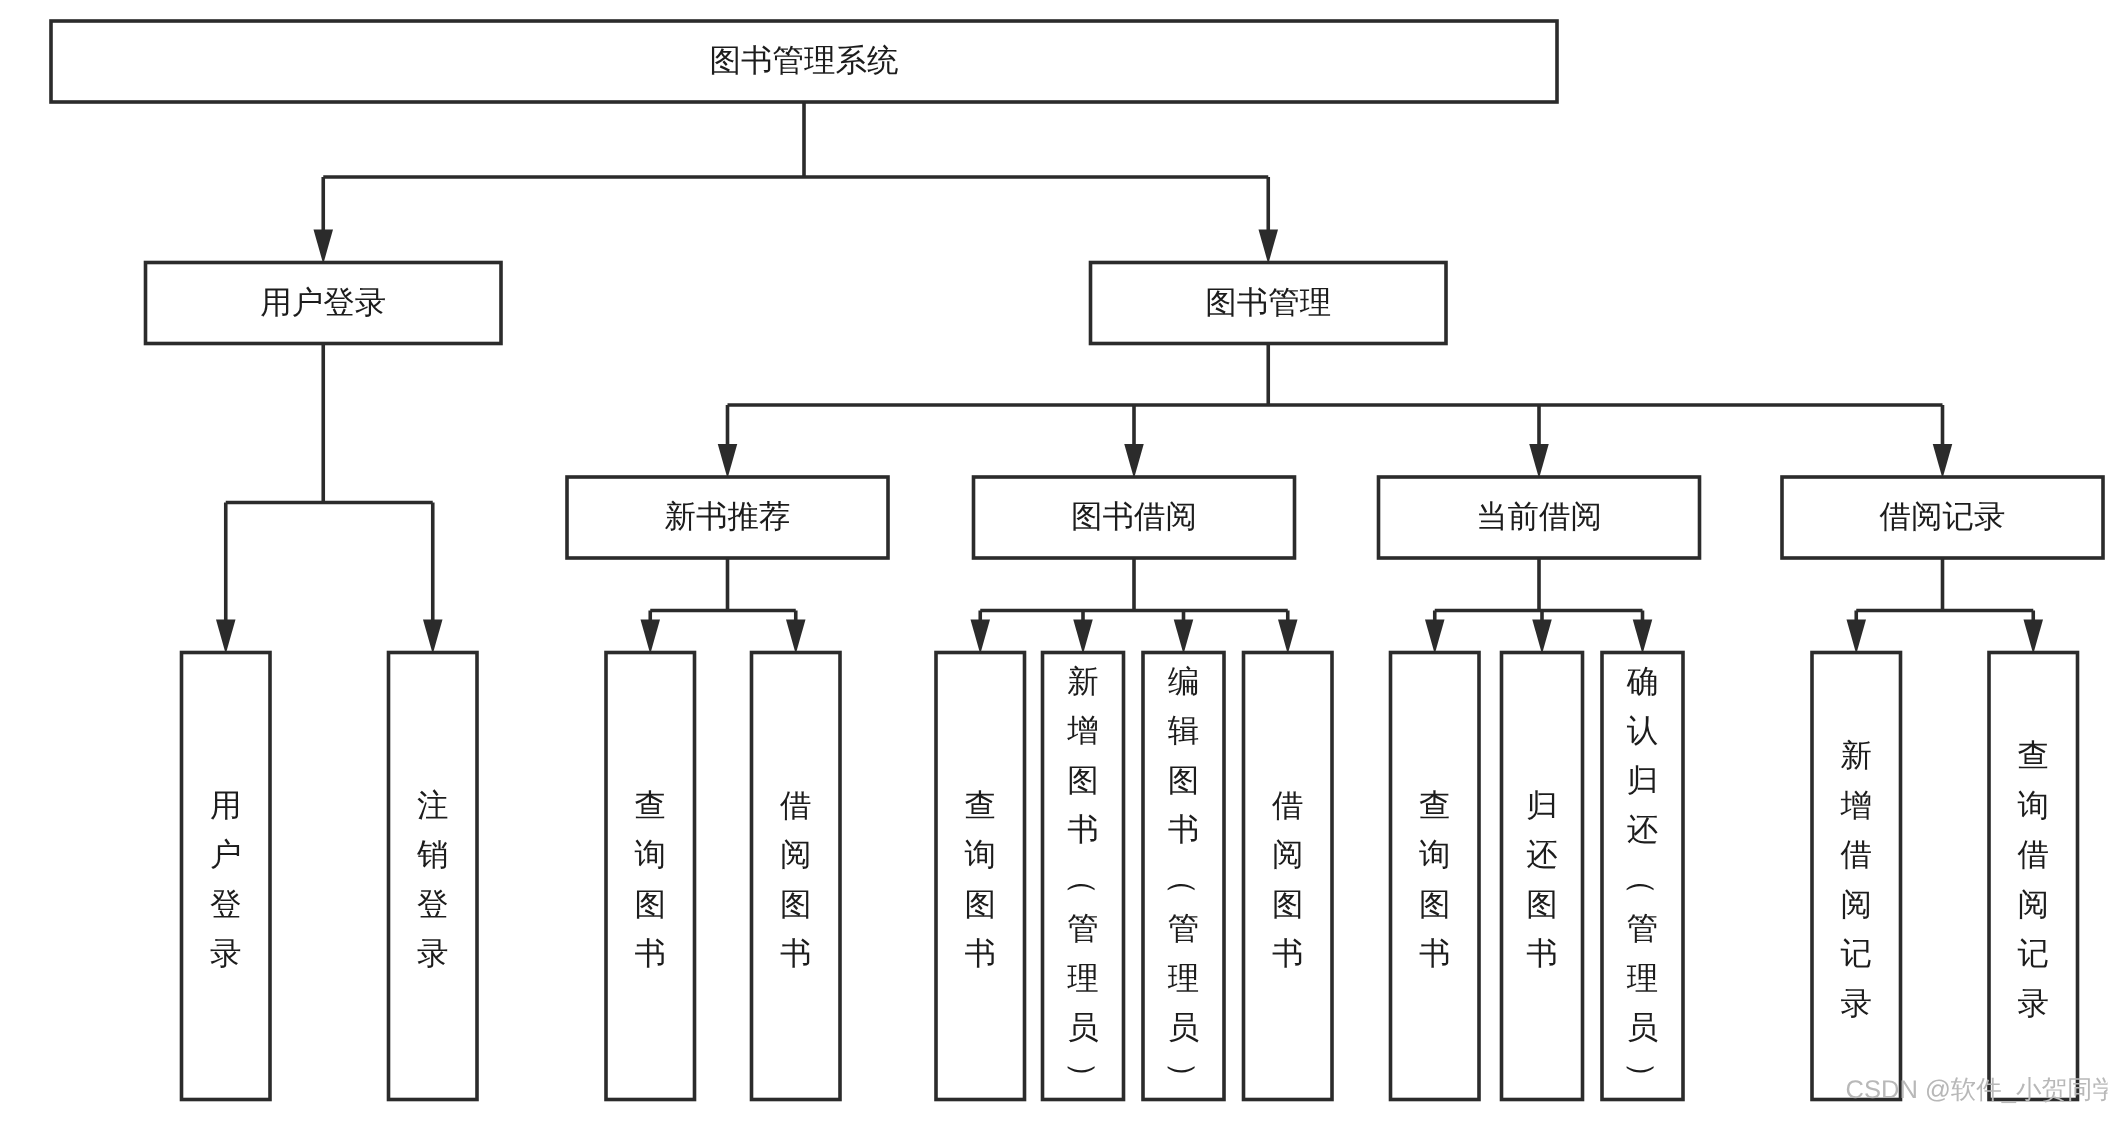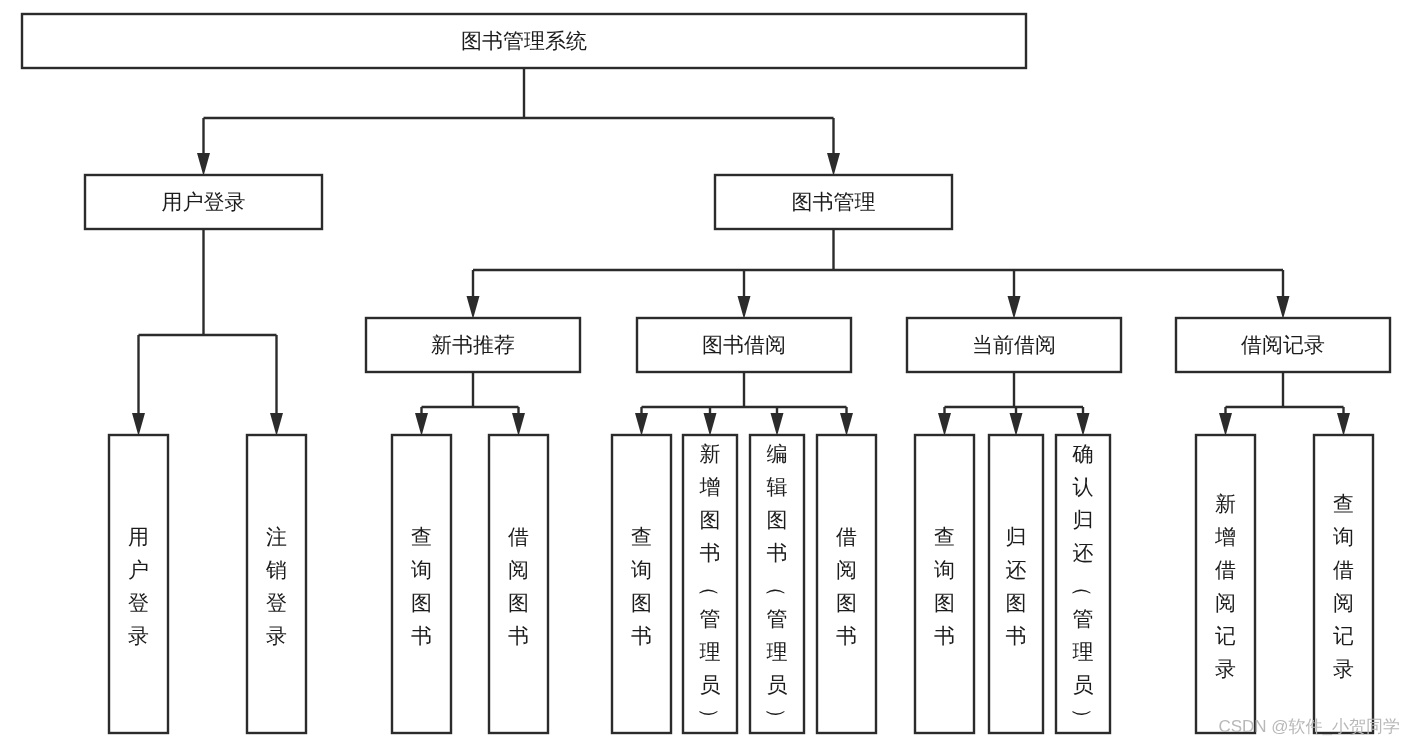--- a/index.html
+++ b/index.html
@@ -10,21 +10,21 @@
   }
   body {
     width: 1405px;
     height: 747px;
     font-family: "Liberation Sans", "DejaVu Sans", sans-serif;
     overflow: hidden;
     position: relative;
   }
   #diagram-root {
     position: absolute;
-    left: 4px;
+    left: 16px;
     top: 0;
     width: 1332px;
     height: 747px;
   }
   svg#tree-svg {
     display: block;
     width: 1405px;
     height: 747px;
   }
   .node-rect {

